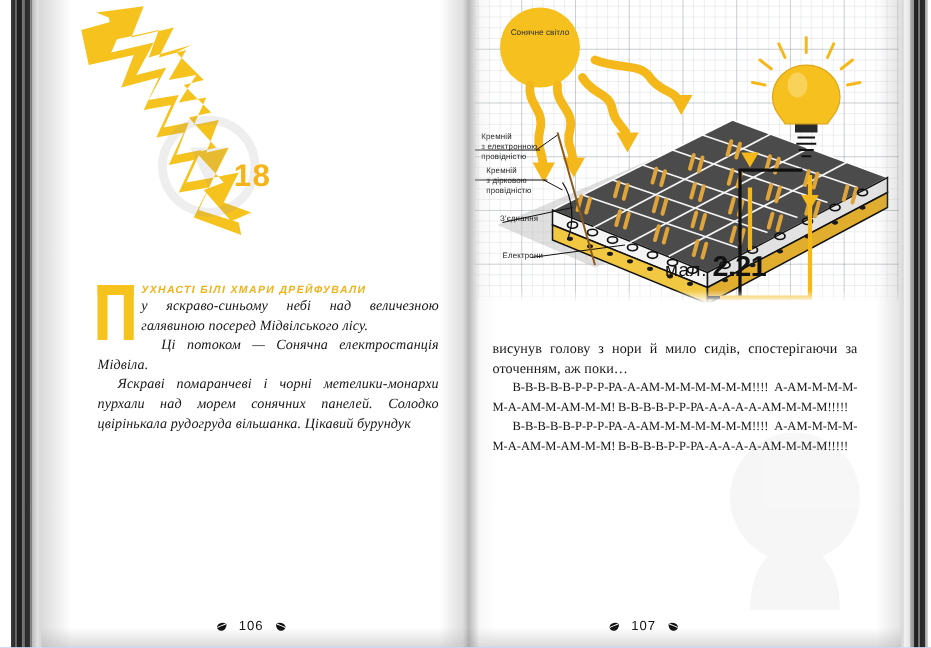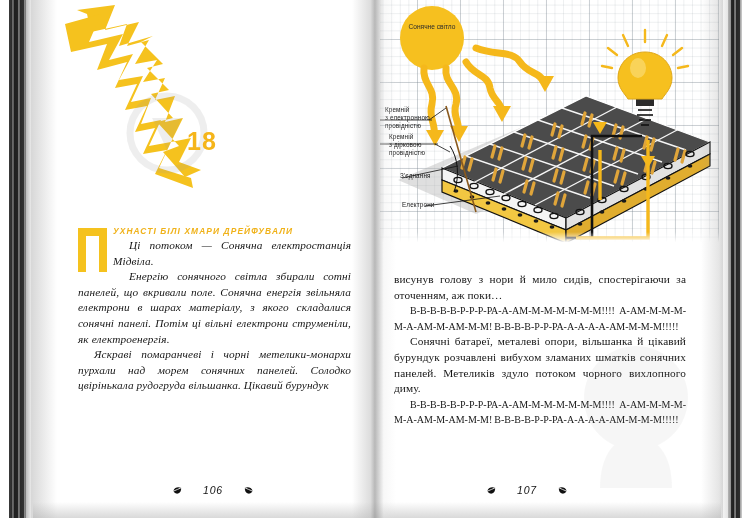--- a/index.html
+++ b/index.html
@@ -161,24 +161,24 @@
     position:absolute; left:14px; top:272px; width:292px;
   }
   .mono-noise{
     font-family:"Liberation Serif", serif;
     font-size:10px; line-height:15.6px; color:#161616;
     text-align:justify; text-indent:16px; word-spacing:-.5px;
   }
 
   
   .folio{
-    position:absolute; bottom:22px;
-    display:flex; align-items:center; gap:21px;
-    font-family:"Liberation Sans", sans-serif;
-    font-size:10.5px; color:#111; letter-spacing:.8px;font-style:italic;
+    position:absolute; bottom:11px;
+    display:flex; align-items:center; gap:9px;
+    font-family:"Liberation Sans", sans-serif;
+    font-size:10.5px; color:#111; letter-spacing:.8px;
   }
   .folio.left{ left:140px; }
   .folio.right{ left:487px;text-align:center; }
   .leaf{ width:9px; height:9px; display:block; }
 
   .wm-big{
     position:absolute; left:566px; top:338px; width:140px; height:150px;
     opacity:.07; pointer-events:none; z-index:5;
   }
 </style>
@@ -213,23 +213,23 @@
           <path d="M26 26 L41 58 L56 26 Z" fill="#9a9a9a"></path>
         </svg>
       </div>
 
       <div class="chapter-num">18</div>
 
       <div class="textcol-left">
         <div class="dropcap"></div>
         <p class="body-p first">
           <span class="lead-caps">УХНАСТІ БІЛІ ХМАРИ ДРЕЙФУВАЛИ</span>
+          <span>у яскраво-синьому небі над величезною галявиною посеред Мідвілського лісу.</span>
         </p>
         <p class="body-p">Ці потоком — Сонячна електростанція Мідвіла.</p>
-        <p class="body-p">Енергію сонячного світла збирали сотні панелей, що вкривали поле. Сонячна енергія звільняла електрони в шарах матеріалу, з якого складалися сонячні панелі. Потім ці вільні електрони струменіли, як електроенергія.</p>
         <p class="body-p">Яскраві помаранчеві і чорні метелики-монархи пурхали над морем сонячних панелей. Солодко цвірінькала рудогруда вільшанка. Цікавий бурундук</p>
       </div>
 
       <div class="folio left">
         <svg class="leaf" viewBox="0 0 10 10">
           <path d="M9 2 C6 0.5 1.5 1.5 0.8 4.5 C0.2 7 3 9 5.6 8.4 C8 7.8 9.4 5 9 2 Z" fill="#111"></path>
           <path d="M1 5.5 C3.5 4.2 6.5 3.4 9 2" stroke="#fff" stroke-width="0.9" fill="none"></path>
         </svg>
         <span>106</span>
         <svg class="leaf" viewBox="0 0 10 10">
@@ -393,25 +393,28 @@
 
       <div class="fig-label" style="left:5px; top:106px;">Кремній
 з електронною
 провідністю</div>
       <div class="fig-label" style="left:9px; top:133px;">Кремній
 з дірковою
 провідністю</div>
       <div class="fig-label" style="left:20px; top:172px;">З'єднання</div>
       <div class="fig-label" style="left:22px; top:201px;">Електрони</div>
 
+      <div class="fig-caption">
+        <span class="cap-word">мал.</span>
+        <span class="cap-num">2.21</span>
+      </div>
 
       <div class="textcol-right">
         <p class="body-p first">висунув голову з нори й мило сидів, спостерігаючи за оточенням, аж поки…</p>
         <p class="mono-noise">В-В-В-В-В-Р-Р-Р-РА-А-АМ-М-М-М-М-М-М!!!! А-АМ-М-М-М-М-А-АМ-М-АМ-М-М! В-В-В-В-Р-Р-РА-А-А-А-А-АМ-М-М-М!!!!!</p>
-        <p class="body-p">Сонячні батареї, металеві опори, вільшанка й цікавий бурундук розчавлені вибухом зламаних шматків сонячних панелей. Метеликів здуло потоком чорного вихлопного диму.</p>
         <p class="mono-noise">В-В-В-В-В-Р-Р-Р-РА-А-АМ-М-М-М-М-М-М!!!! А-АМ-М-М-М-М-А-АМ-М-АМ-М-М! В-В-В-В-Р-Р-РА-А-А-А-А-АМ-М-М-М!!!!!</p>
       </div>
 
       <div class="folio right" style="left:107px;">
         <svg class="leaf" viewBox="0 0 10 10">
           <path d="M9 2 C6 0.5 1.5 1.5 0.8 4.5 C0.2 7 3 9 5.6 8.4 C8 7.8 9.4 5 9 2 Z" fill="#111"></path>
           <path d="M1 5.5 C3.5 4.2 6.5 3.4 9 2" stroke="#fff" stroke-width="0.9" fill="none"></path>
         </svg>
         <span>107</span>
         <svg class="leaf" viewBox="0 0 10 10">

